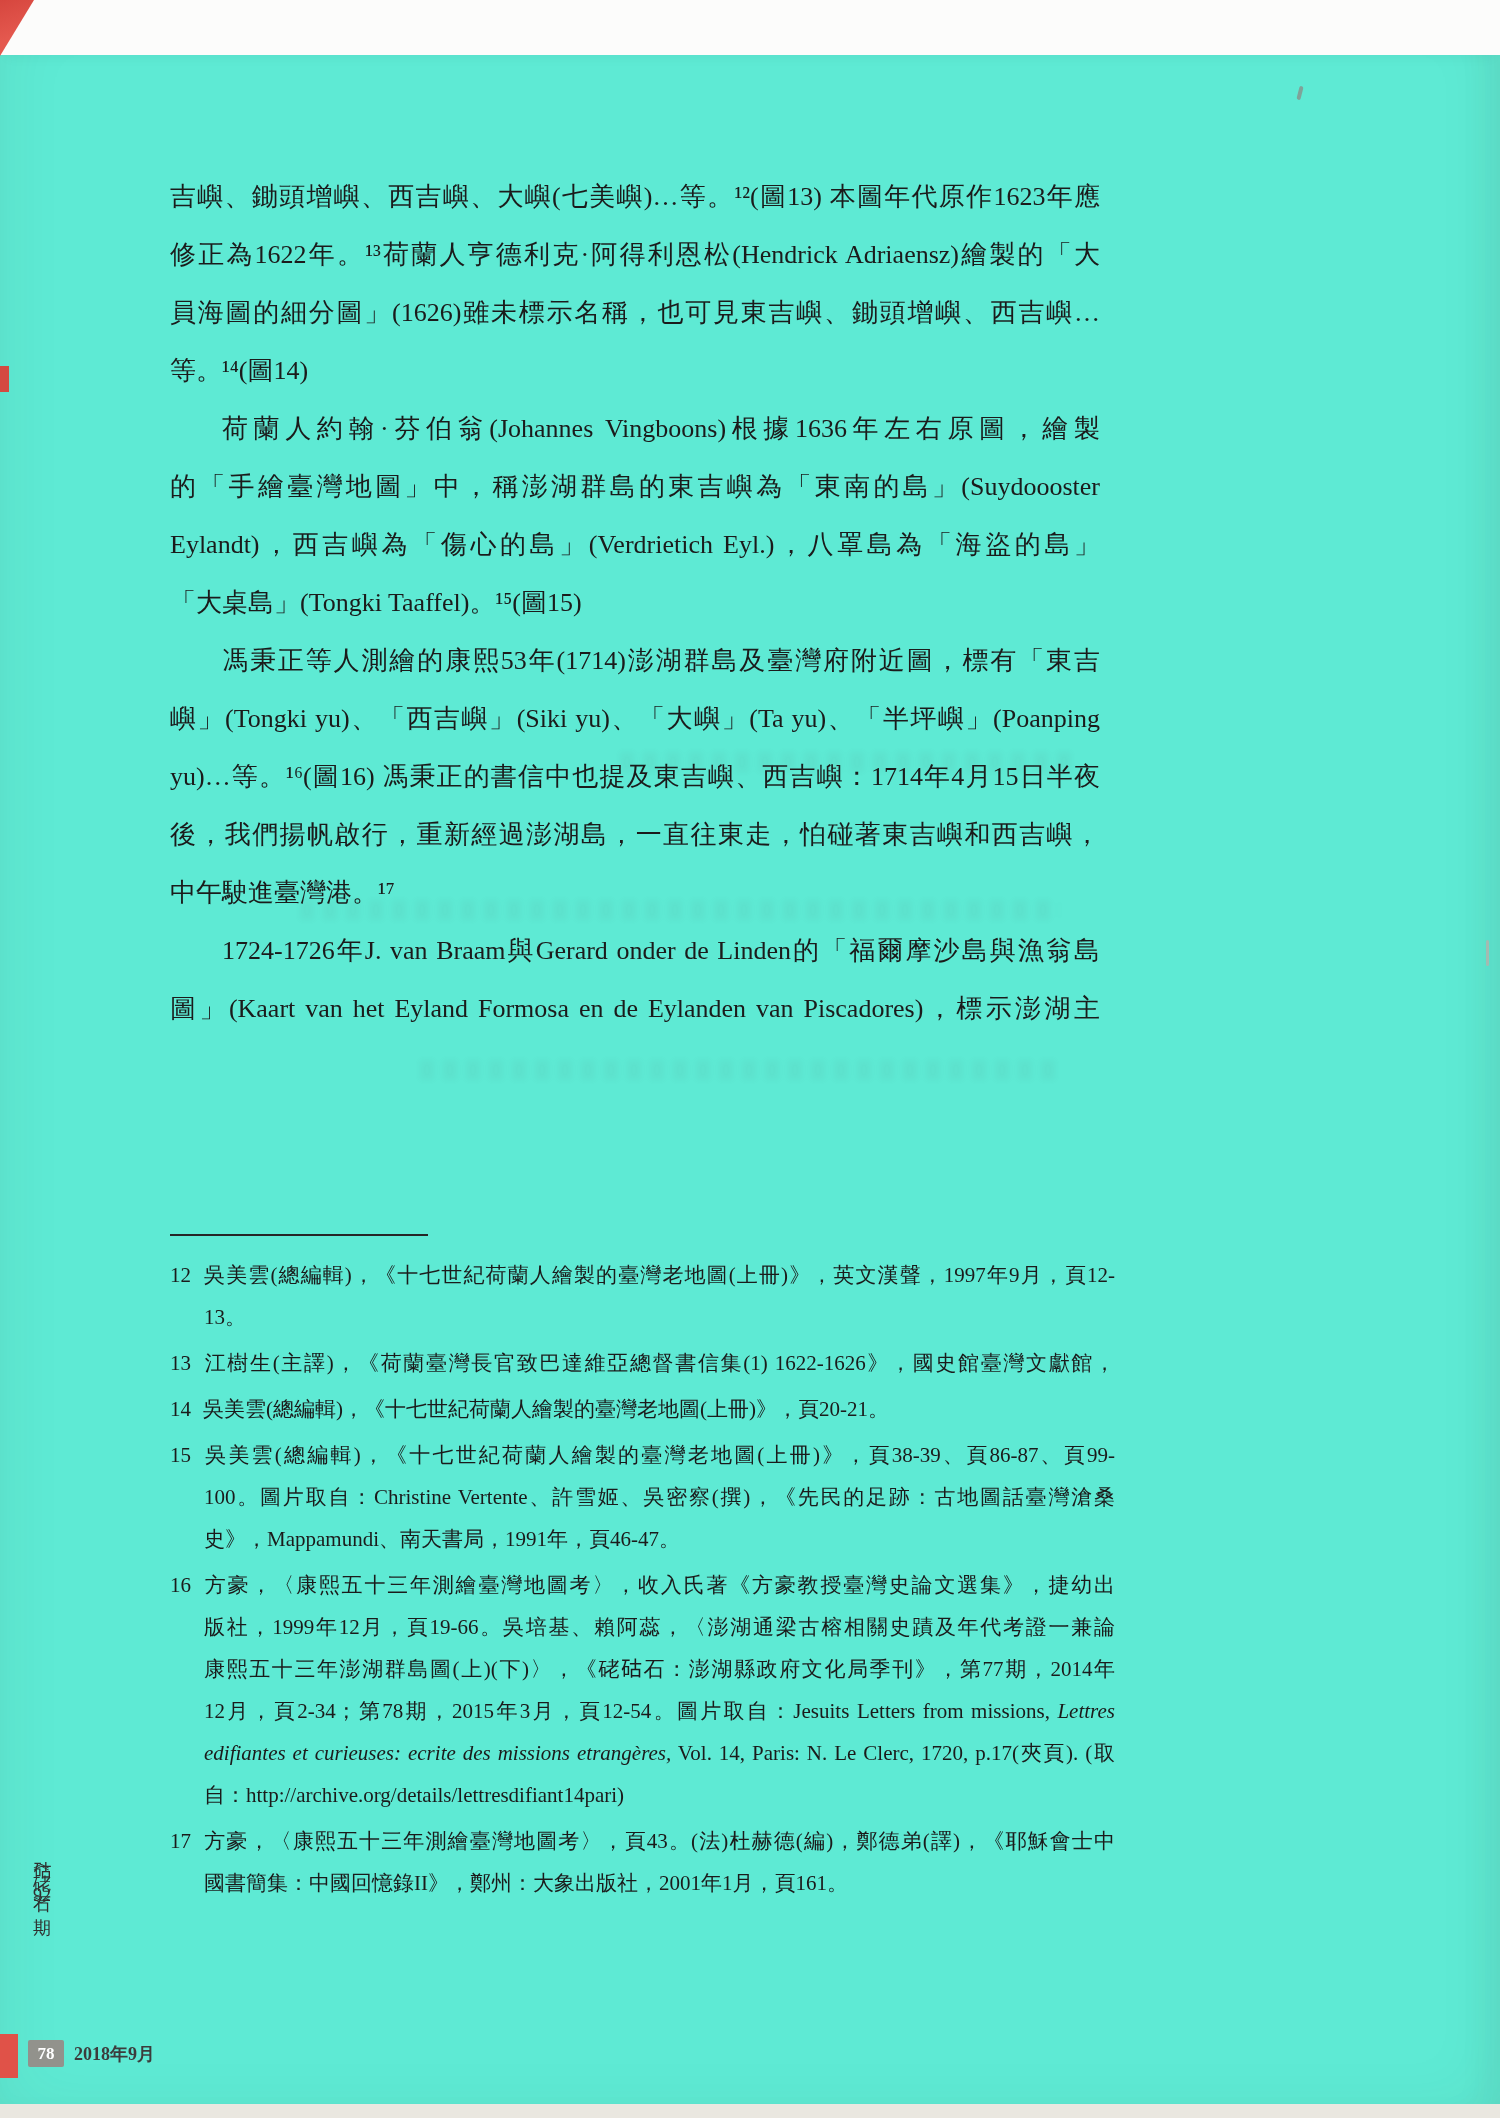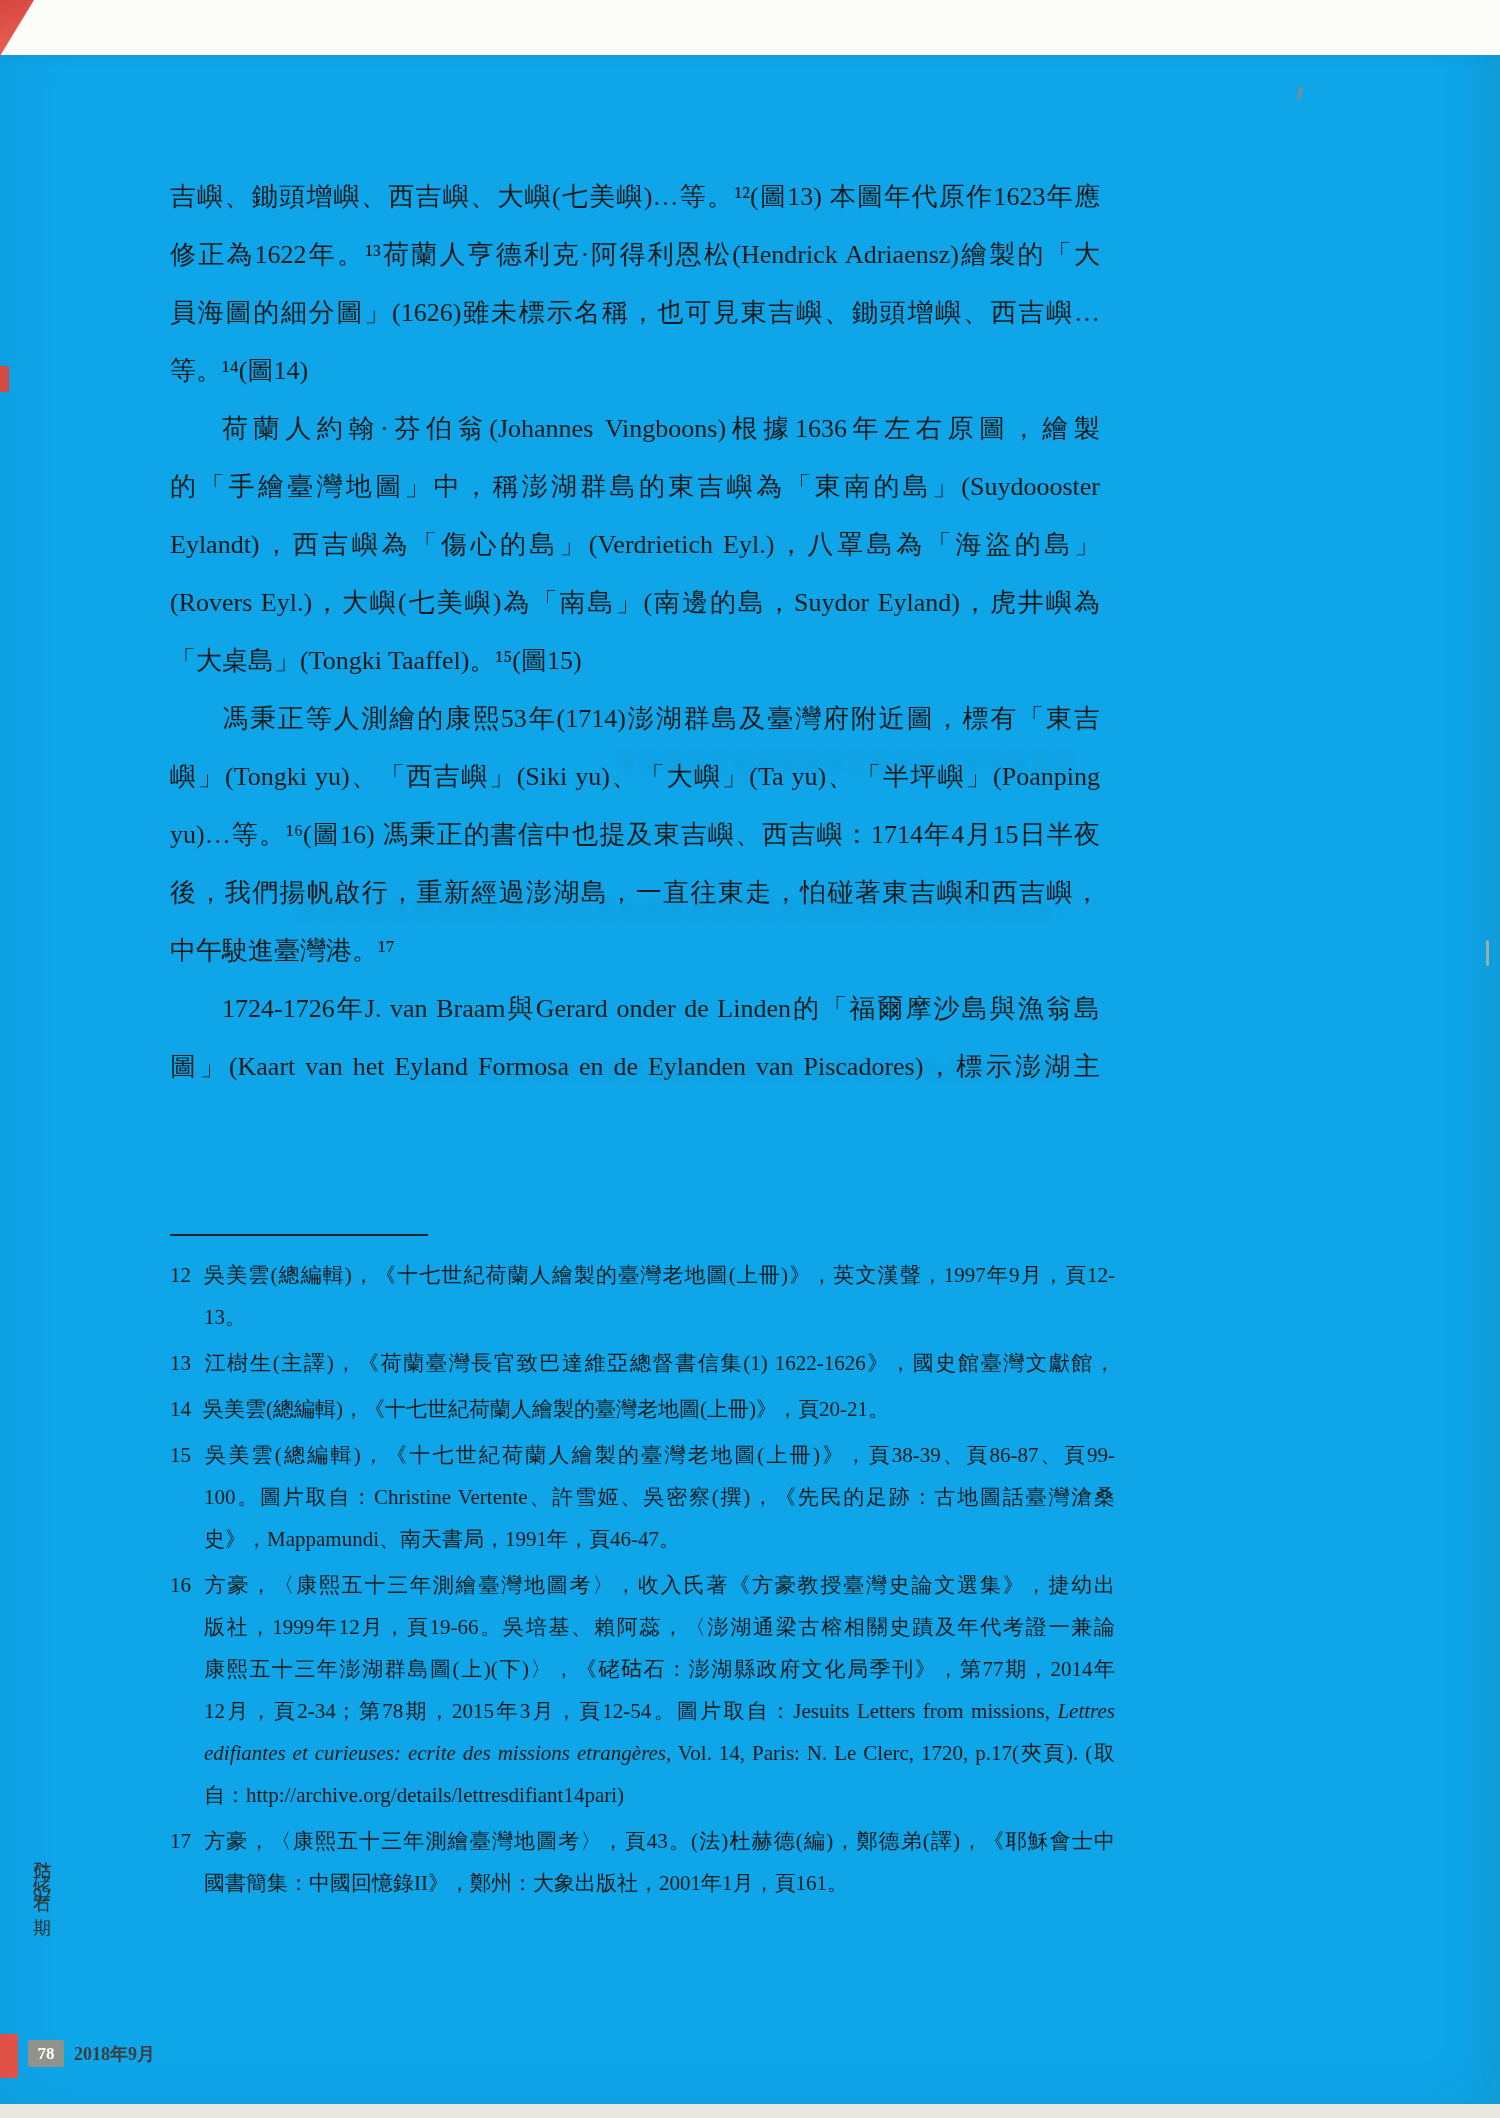--- a/index.html
+++ b/index.html
@@ -1,20 +1,20 @@
 <!DOCTYPE html>
 <html><head>
 <meta charset="utf-8">
 <style>
   html, body { margin: 0; padding: 0; background: #e8e6e1; }
   .page {
     position: relative;
     width: 1500px;
     height: 2118px;
-    background: #0ea5e9;
+    background: #5eead4;
     overflow: hidden;
     font-family: "Liberation Serif", "DejaVu Serif", serif;
     color: #1b1b1b;
     box-shadow: inset 0 0 70px rgba(70,60,35,0.07), inset -14px 0 30px rgba(60,50,30,0.05);
   }
   .top-band {
     position: absolute; top: 0; left: 0; right: 0; height: 55px;
     background: #fcfcfb;
     box-shadow: 0 8px 12px -6px rgba(0,0,0,0.05);
   }
@@ -119,21 +119,20 @@
   <div class="ghost g3"></div>
 
   <main class="content">
     <div class="bl full">吉嶼、鋤頭增嶼、西吉嶼、大嶼(七美嶼)…等。¹²(圖13) 本圖年代原作1623年應</div>
     <div class="bl full">修正為1622年。¹³荷蘭人亨德利克·阿得利恩松(Hendrick Adriaensz)繪製的「大</div>
     <div class="bl full">員海圖的細分圖」(1626)雖未標示名稱，也可見東吉嶼、鋤頭增嶼、西吉嶼…</div>
     <div class="bl end">等。¹⁴(圖14)</div>
     <div class="bl full ind">荷蘭人約翰·芬伯翁(Johannes Vingboons)根據1636年左右原圖，繪製</div>
     <div class="bl full">的「手繪臺灣地圖」中，稱澎湖群島的東吉嶼為「東南的島」(Suydoooster</div>
     <div class="bl full">Eylandt)，西吉嶼為「傷心的島」(Verdrietich Eyl.)，八罩島為「海盜的島」</div>
-    <div class="bl full">(Rovers Eyl.)，大嶼(七美嶼)為「南島」(南邊的島，Suydor Eyland)，虎井嶼為</div>
     <div class="bl end">「大桌島」(Tongki Taaffel)。¹⁵(圖15)</div>
     <div class="bl full ind">馮秉正等人測繪的康熙53年(1714)澎湖群島及臺灣府附近圖，標有「東吉</div>
     <div class="bl full">嶼」(Tongki yu)、「西吉嶼」(Siki yu)、「大嶼」(Ta yu)、「半坪嶼」(Poanping</div>
     <div class="bl full">yu)…等。¹⁶(圖16) 馮秉正的書信中也提及東吉嶼、西吉嶼：1714年4月15日半夜</div>
     <div class="bl full">後，我們揚帆啟行，重新經過澎湖島，一直往東走，怕碰著東吉嶼和西吉嶼，</div>
     <div class="bl end">中午駛進臺灣港。¹⁷</div>
     <div class="bl full ind">1724-1726年J. van Braam與Gerard onder de Linden的「福爾摩沙島與漁翁島</div>
     <div class="bl full">圖」(Kaart van het Eyland Formosa en de Eylanden van Piscadores)，標示澎湖主</div>
   </main>
 

